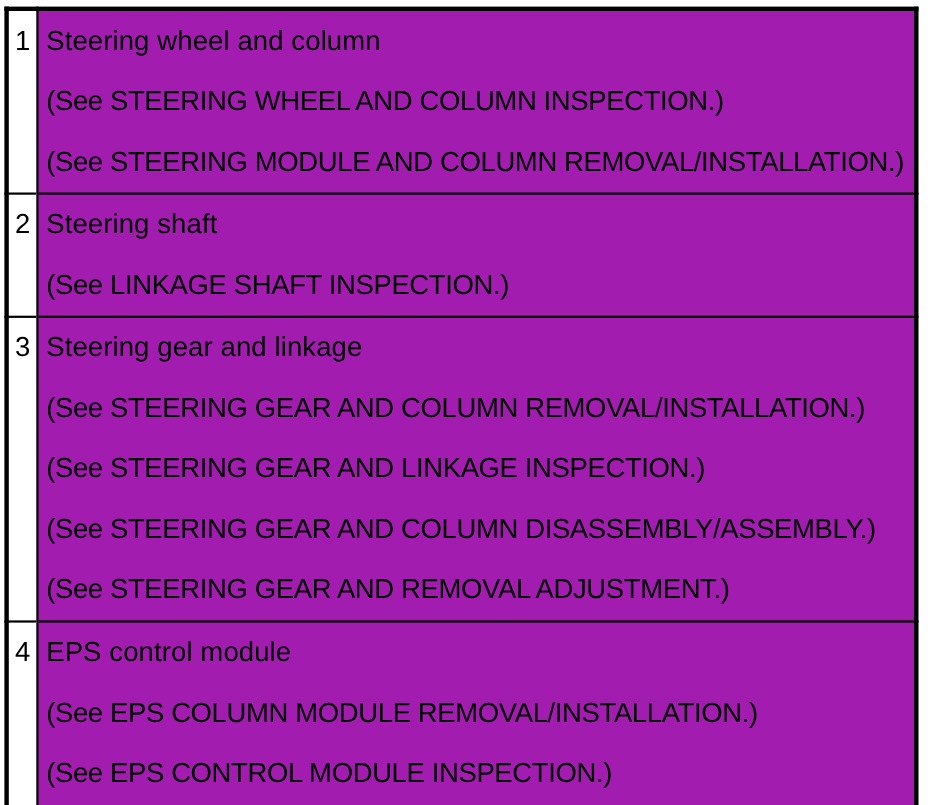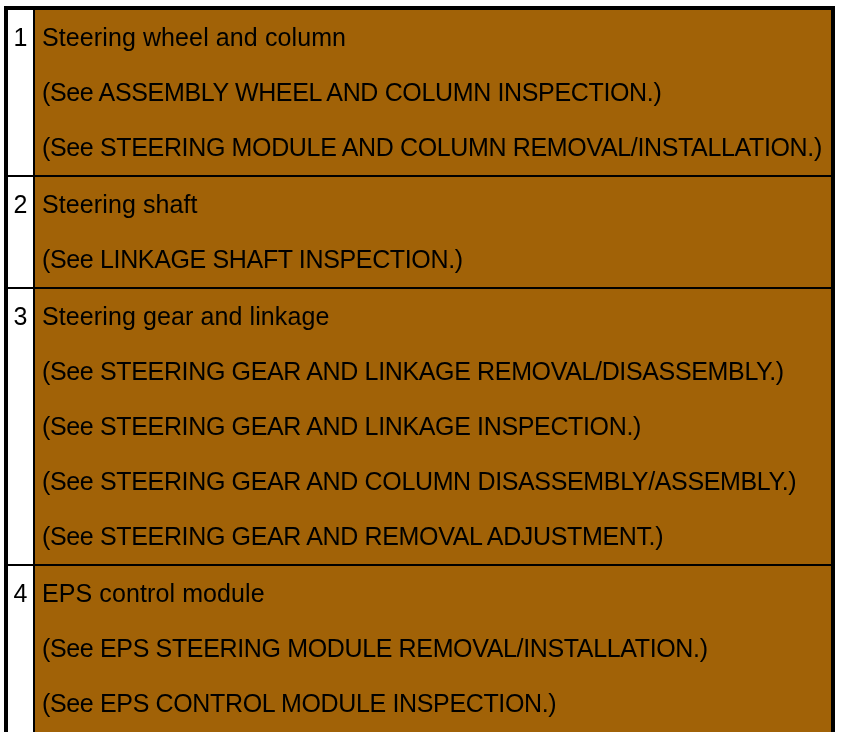--- a/index.html
+++ b/index.html
@@ -45,21 +45,21 @@
     border-right: 2px solid #000000;
     vertical-align: top;
     padding: 0;
     text-align: center;
     background: #ffffff;
   }
 
   td.desc-cell {
     vertical-align: top;
     padding: 0 0 0 7px;
-    background: #a16207;
+    background: #a21caf;
   }
 
   .num-text {
     display: block;
     font-size: 25px;
     line-height: 55px;
     height: 55px;
     letter-spacing: 0;
     white-space: nowrap;
   }
@@ -89,21 +89,21 @@
   <table class="comp-table">
     <tbody>
 
       <tr class="table-row">
         <td class="num-cell">
           <span class="num-text">1</span>
         </td>
         <td class="desc-cell">
           <span class="desc-lines">
             <span class="line title-line">Steering wheel and column</span>
-            <span class="line ref-line">(See ASSEMBLY WHEEL AND COLUMN INSPECTION.)</span>
+            <span class="line ref-line">(See STEERING WHEEL AND COLUMN INSPECTION.)</span>
             <span class="line ref-line">(See STEERING MODULE AND COLUMN REMOVAL/INSTALLATION.)</span>
           </span>
         </td>
       </tr>
 
       <tr class="table-row">
         <td class="num-cell">
           <span class="num-text">2</span>
         </td>
         <td class="desc-cell">
@@ -114,36 +114,36 @@
         </td>
       </tr>
 
       <tr class="table-row">
         <td class="num-cell">
           <span class="num-text">3</span>
         </td>
         <td class="desc-cell">
           <span class="desc-lines">
             <span class="line title-line">Steering gear and linkage</span>
-            <span class="line ref-line">(See STEERING GEAR AND LINKAGE REMOVAL/DISASSEMBLY.)</span>
+            <span class="line ref-line">(See STEERING GEAR AND COLUMN REMOVAL/INSTALLATION.)</span>
             <span class="line ref-line">(See STEERING GEAR AND LINKAGE INSPECTION.)</span>
             <span class="line ref-line">(See STEERING GEAR AND COLUMN DISASSEMBLY/ASSEMBLY.)</span>
             <span class="line ref-line">(See STEERING GEAR AND REMOVAL ADJUSTMENT.)</span>
           </span>
         </td>
       </tr>
 
       <tr class="table-row">
         <td class="num-cell">
           <span class="num-text">4</span>
         </td>
         <td class="desc-cell">
           <span class="desc-lines">
             <span class="line title-line">EPS control module</span>
-            <span class="line ref-line">(See EPS STEERING MODULE REMOVAL/INSTALLATION.)</span>
+            <span class="line ref-line">(See EPS COLUMN MODULE REMOVAL/INSTALLATION.)</span>
             <span class="line ref-line">(See EPS CONTROL MODULE INSPECTION.)</span>
             <span class="line ref-line">(See EPS SYSTEM NEUTRAL POSITION SETTING.)</span>
           </span>
         </td>
       </tr>
 
     </tbody>
   </table>
 
 </div>

